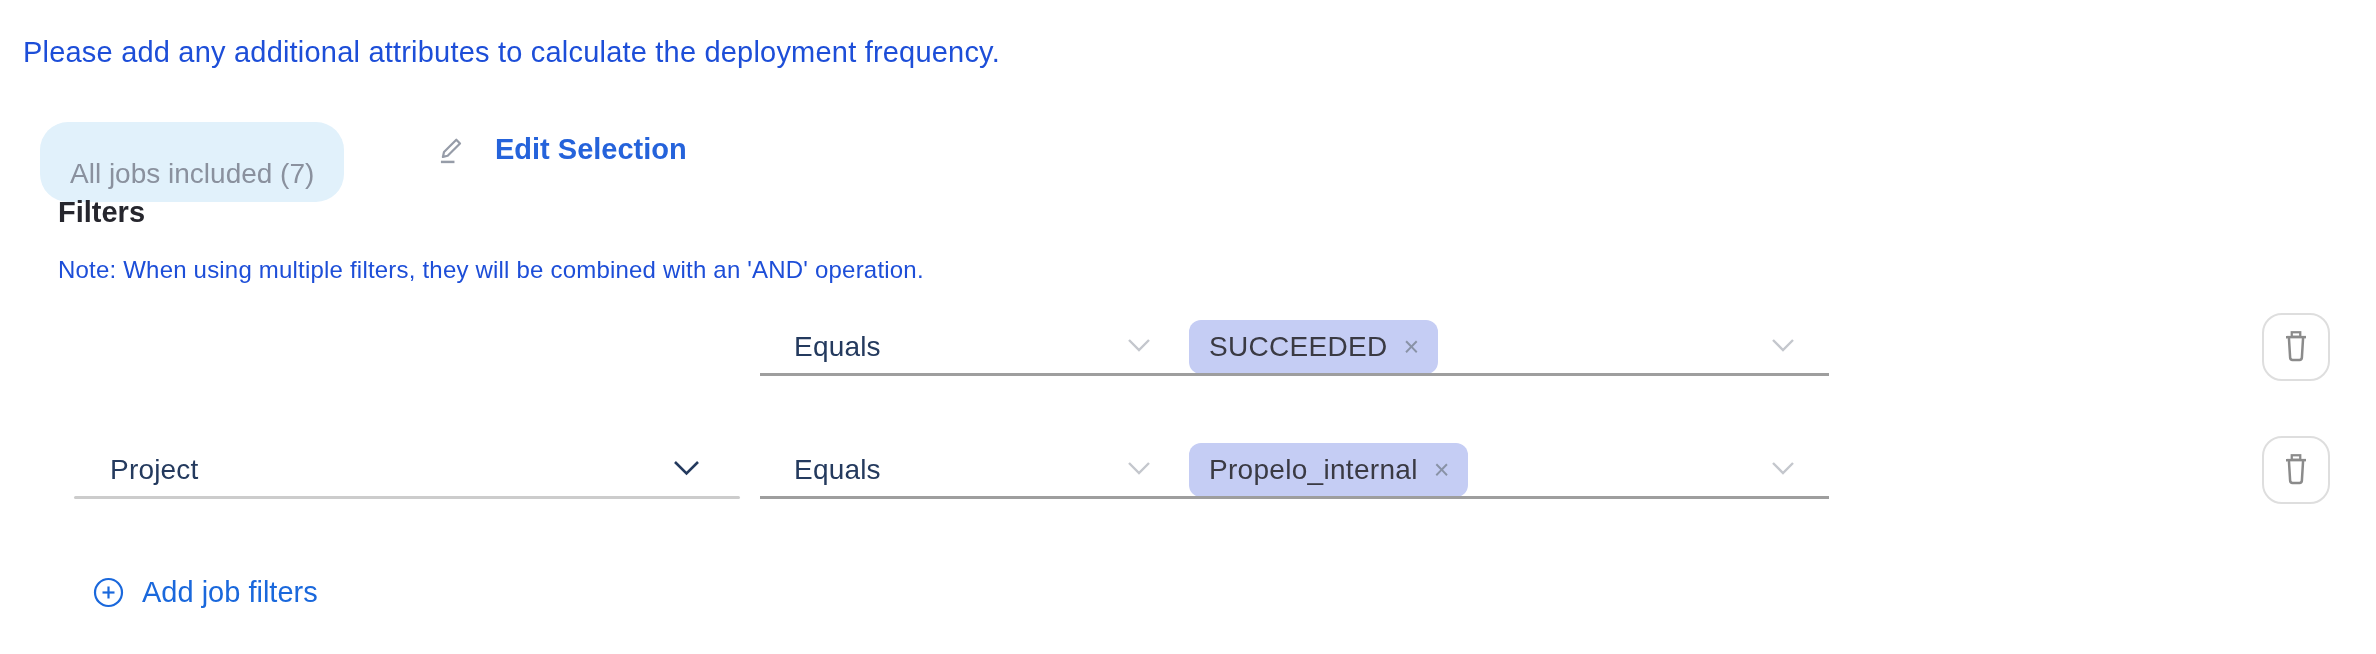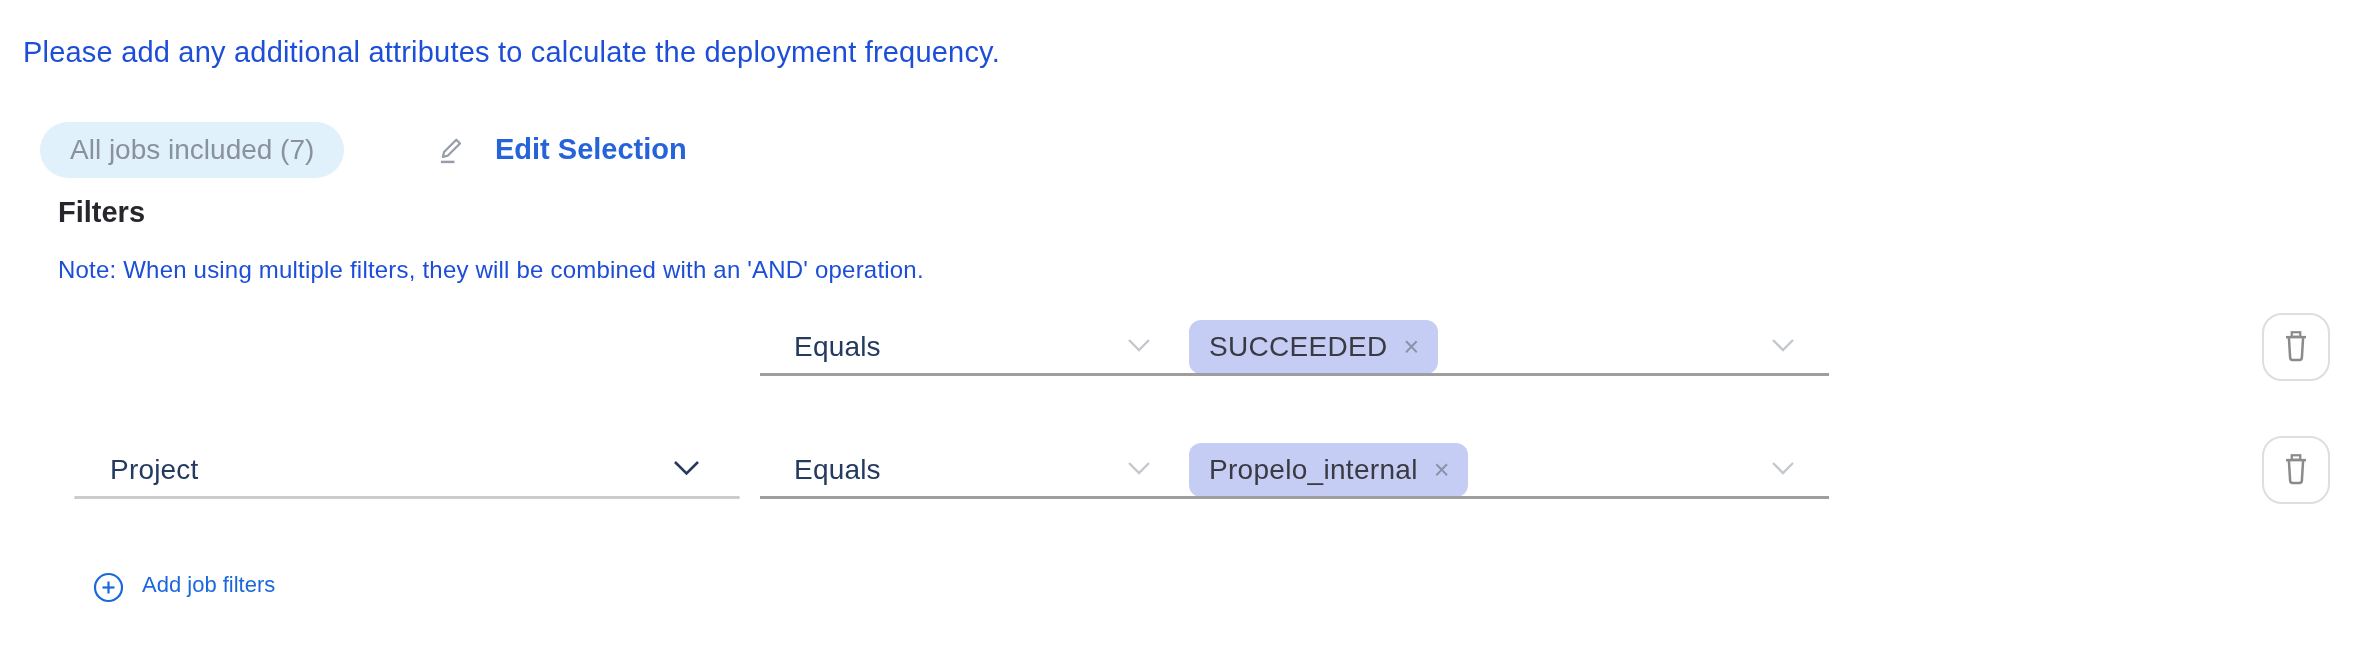--- a/index.html
+++ b/index.html
@@ -12,22 +12,22 @@
   .page{position:absolute;inset:0;}
 
   .intro{
     position:absolute;left:23px;top:36px;
     font-size:29px;color:#1d4ed8;letter-spacing:.2px;
   }
 
   
   .jobs-badge{
     position:absolute;left:40px;top:122px;height:56px;
-    display:inline-flex;align-items:center;
-    padding:0 30px;border-radius:28px;
+    display:inline-flex;align-items:flex-end;
+    padding:12px 30px;border-radius:28px;
     background:#e1f1fb;color:#8a919e;font-size:28px;
   }
   .edit-link{
     position:absolute;left:437px;top:127px;height:44px;
     display:inline-flex;align-items:center;gap:28px;
     color:#2563db;font-size:29px;font-weight:600;cursor:pointer;
   }
   .edit-link svg{display:block;}
 
   .filters-heading{
@@ -80,22 +80,22 @@
   .trash-btn{
     position:absolute;left:2262px;top:50%;transform:translateY(-50%);
     width:68px;height:68px;box-sizing:border-box;
     background:#ffffff;border:2px solid #dedede;border-radius:20px;
     display:flex;align-items:center;justify-content:center;
     cursor:pointer;padding:0;
   }
 
   .add-link{
     position:absolute;left:93px;top:572px;height:40px;
-    display:inline-flex;gap:18px;
-    color:#1a68dc;font-size:22px;font-weight:500;cursor:pointer;
+    display:inline-flex;align-items:center;gap:18px;
+    color:#1a68dc;font-size:29px;font-weight:500;cursor:pointer;
   }
   .add-link svg{display:block;}
 </style>
 </head>
 <body>
 
 <div class="page">
 
   <div class="intro">Please add any additional attributes to calculate the deployment frequency.</div>
 

